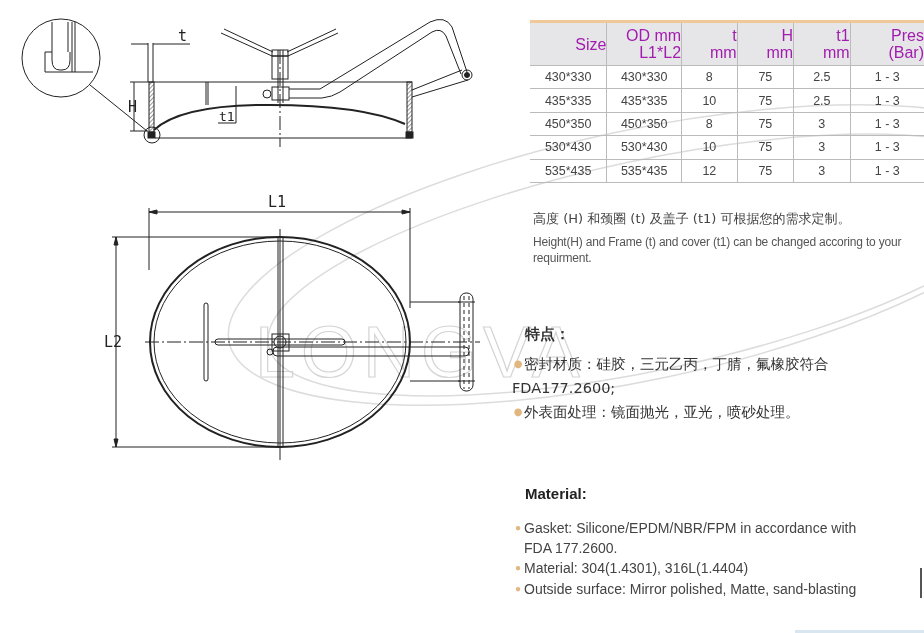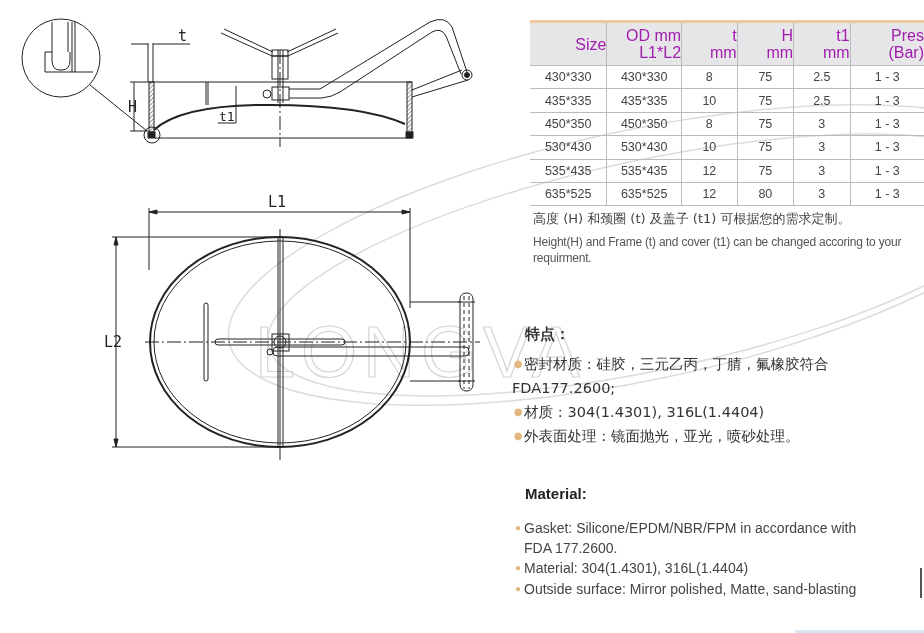--- a/index.html
+++ b/index.html
@@ -201,39 +201,30 @@
       <td>1 - 3</td>
     </tr>
     <tr>
       <td>535*435</td>
       <td>535*435</td>
       <td>12</td>
       <td>75</td>
       <td>3</td>
       <td>1 - 3</td>
     </tr>
-    <tr>
-      <td>635*525</td>
-      <td>635*525</td>
-      <td>12</td>
-      <td>80</td>
-      <td>3</td>
-      <td>1 - 3</td>
-    </tr>
   </tbody>
 </table>
 
 <div class="note-cn">高度 (H) 和颈圈 (t) 及盖子 (t1) 可根据您的需求定制。</div>
 <div class="note-en">Height(H) and Frame (t) and cover (t1) can be changed accoring to your requirment.</div>
 
 <div class="feat-cn-title">特点：</div>
 <div class="feat-cn">
   <div class="item"><span class="bullet">●</span><span>密封材质：硅胶，三元乙丙，丁腈，氟橡胶符合</span></div>
   <div class="item cont0">FDA177.2600;</div>
-  <div class="item"><span class="bullet">●</span><span>材质：304(1.4301), 316L(1.4404)</span></div>
   <div class="item"><span class="bullet">●</span><span>外表面处理：镜面抛光，亚光，喷砂处理。</span></div>
 </div>
 
 <div class="feat-en-title">Material:</div>
 <div class="feat-en">
   <div><span class="bullet">●</span><span>Gasket: Silicone/EPDM/NBR/FPM in accordance with</span></div>
   <div class="cont">FDA 177.2600.</div>
   <div><span class="bullet">●</span><span>Material: 304(1.4301), 316L(1.4404)</span></div>
   <div><span class="bullet">●</span><span>Outside surface: Mirror polished, Matte, sand-blasting</span></div>
 </div>

